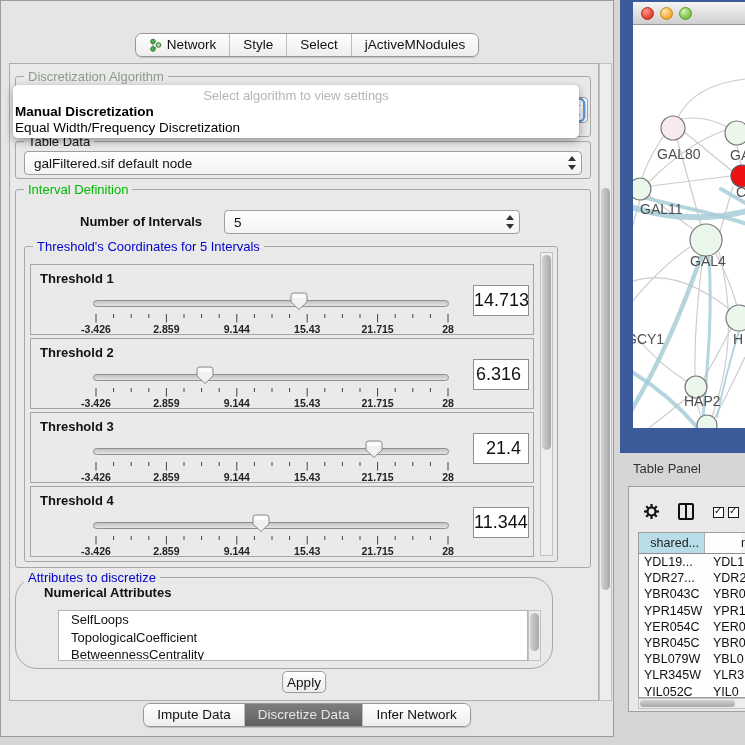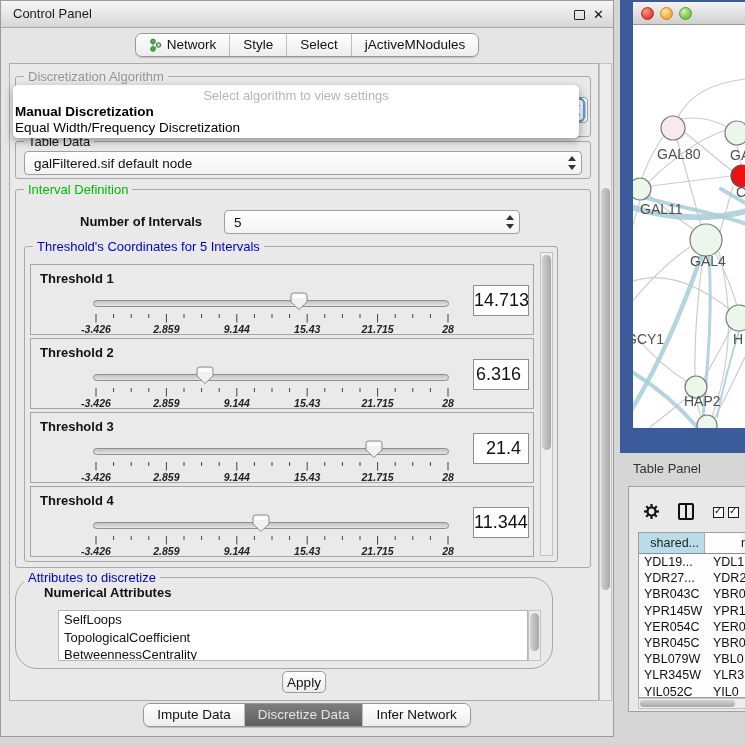--- a/index.html
+++ b/index.html
@@ -62,39 +62,39 @@
   
   .thresh-panel{position:relative;width:504px;height:71px;margin:0 0 3px 0;
     background:#eaeaea;border:1px solid #a5a5a5;}
   .t-label{position:absolute;left:9px;top:6px;font-size:13px;font-weight:bold;color:#111;}
   .t-slider{position:absolute;left:62px;top:26px;width:356px;height:44px;}
   .t-slider .track{position:absolute;left:0;top:9px;width:356px;height:7px;border-radius:4px;
     border:1px solid #8f8f8f;background:linear-gradient(#c3c3c3,#e3e3e3);}
   .t-slider .ticks{position:absolute;left:0;top:22px;}
   .t-slider .tlabels{position:absolute;left:0;top:32px;width:356px;height:12px;}
   .t-slider .tlabels span{position:absolute;transform:translateX(-50%);font-size:10.5px;
-    font-weight:bold;color:#222;white-space:nowrap;font-style:italic;}
+    font-weight:bold;color:#222;white-space:nowrap;}
   .thumb{position:absolute;top:1px;width:18px;height:19px;}
   .value-box{position:absolute;left:442px;top:20px;width:56px;height:31px;background:#fff;
     border:1px solid #8f8f8f;font-size:18px;color:#111;text-align:right;
     line-height:29px;padding-right:7px;}
 
   
   .sb-v{position:absolute;width:13px;background:#ededed;border:1px solid #c2c2c2;}
   .sb-h{position:absolute;height:11px;background:#ededed;border:1px solid #c2c2c2;}
   .sb-thumb{position:absolute;left:1px;right:1px;border-radius:6px;
     background:linear-gradient(90deg,#d2d2d2,#a8a8a8);}
   .sb-h .sb-thumb{top:1px;bottom:1px;left:auto;right:auto;
     background:linear-gradient(#d2d2d2,#a8a8a8);}
 
   
   .attr-sub{position:absolute;left:28px;top:7px;font-size:13px;font-weight:bold;color:#111;}
   .attr-list{position:absolute;left:42px;top:32px;width:470px;height:51px;background:#fff;
     border:1px solid #b5b5b5;overflow:hidden;}
-  .attr-item{font-size:13px;color:#111;line-height:17.5px;padding-left:5px;white-space:nowrap;}
+  .attr-item{font-size:13px;color:#111;line-height:17.5px;padding-left:12px;white-space:nowrap;}
 
   .apply-btn{position:absolute;left:50%;transform:translateX(-50%);top:607px;height:22px;
     padding:0 4px;font-size:13.5px;color:#111;background:linear-gradient(#ffffff,#ebebeb);
     border:1px solid #9a9a9a;border-radius:5px;font-family:inherit;}
 
   
   .net-window{position:absolute;left:620px;top:0;width:125px;height:453px;background:#3a5a99;}
   .net-titlebar{position:absolute;left:13px;top:2px;right:0;height:23px;
     background:linear-gradient(#f4f4f4,#cfcfcf);border-bottom:1px solid #999;}
   .tl{position:absolute;top:5px;width:13px;height:13px;border-radius:50%;}
@@ -124,25 +124,20 @@
   .td{font-size:12.5px;color:#101010;line-height:16px;overflow:hidden;white-space:nowrap;}
   .td:first-child{width:69px;padding-left:5px;border-right:0;}
   .td:last-child{flex:1;padding-left:5px;}
 </style>
 </head>
 <body>
 
 <div class="stage">
 
   <div class="control-panel">
-    <div class="cp-titlebar">
-      <span class="cp-title">Control Panel</span>
-      <span class="float-icon"></span>
-      <span class="close-icon">✕</span>
-    </div>
 
     <div class="seg-row top">
       <div class="seg" id="topTabs">
           <div class="seg-item">
             <svg width="13" height="15" viewBox="0 0 13 15">
               <g stroke="#9a9a9a" stroke-width="1">
                 <line x1="4" y1="3.5" x2="4" y2="11"></line>
                 <line x1="4" y1="11" x2="9.5" y2="7"></line>
               </g>
               <circle cx="4" cy="3.5" r="2.3" fill="#4db04f" stroke="#2e7d32"></circle>

